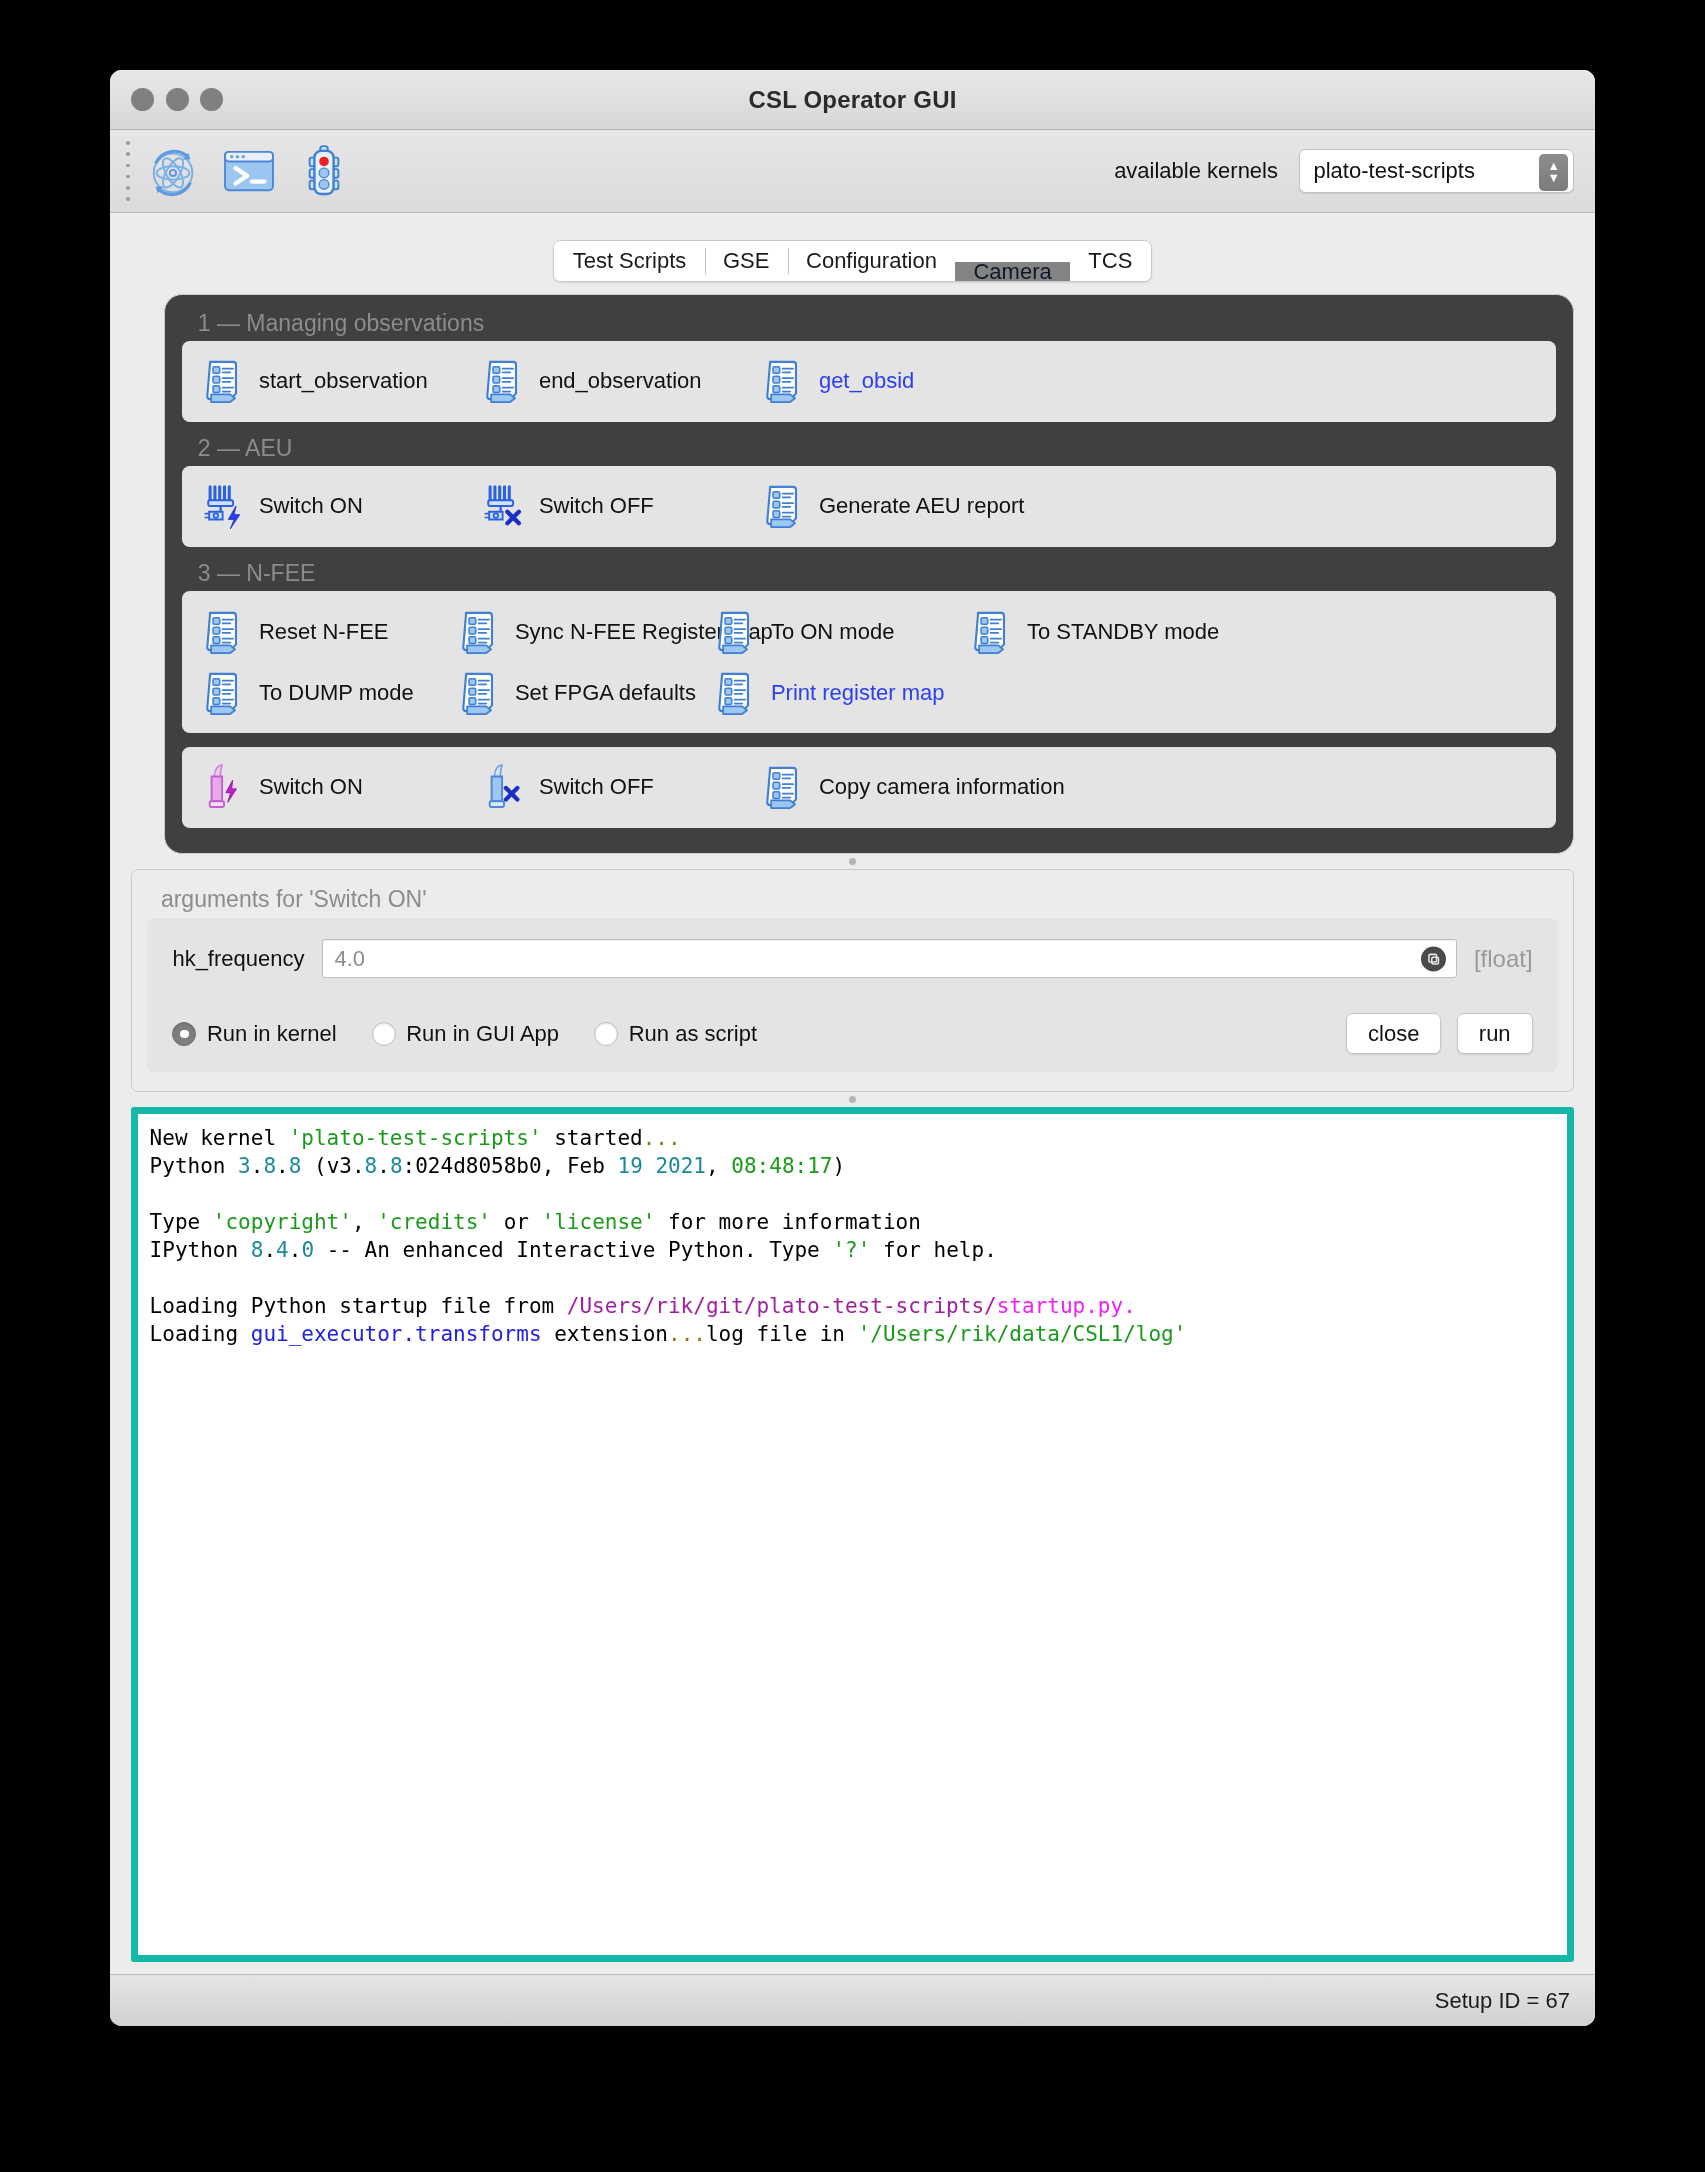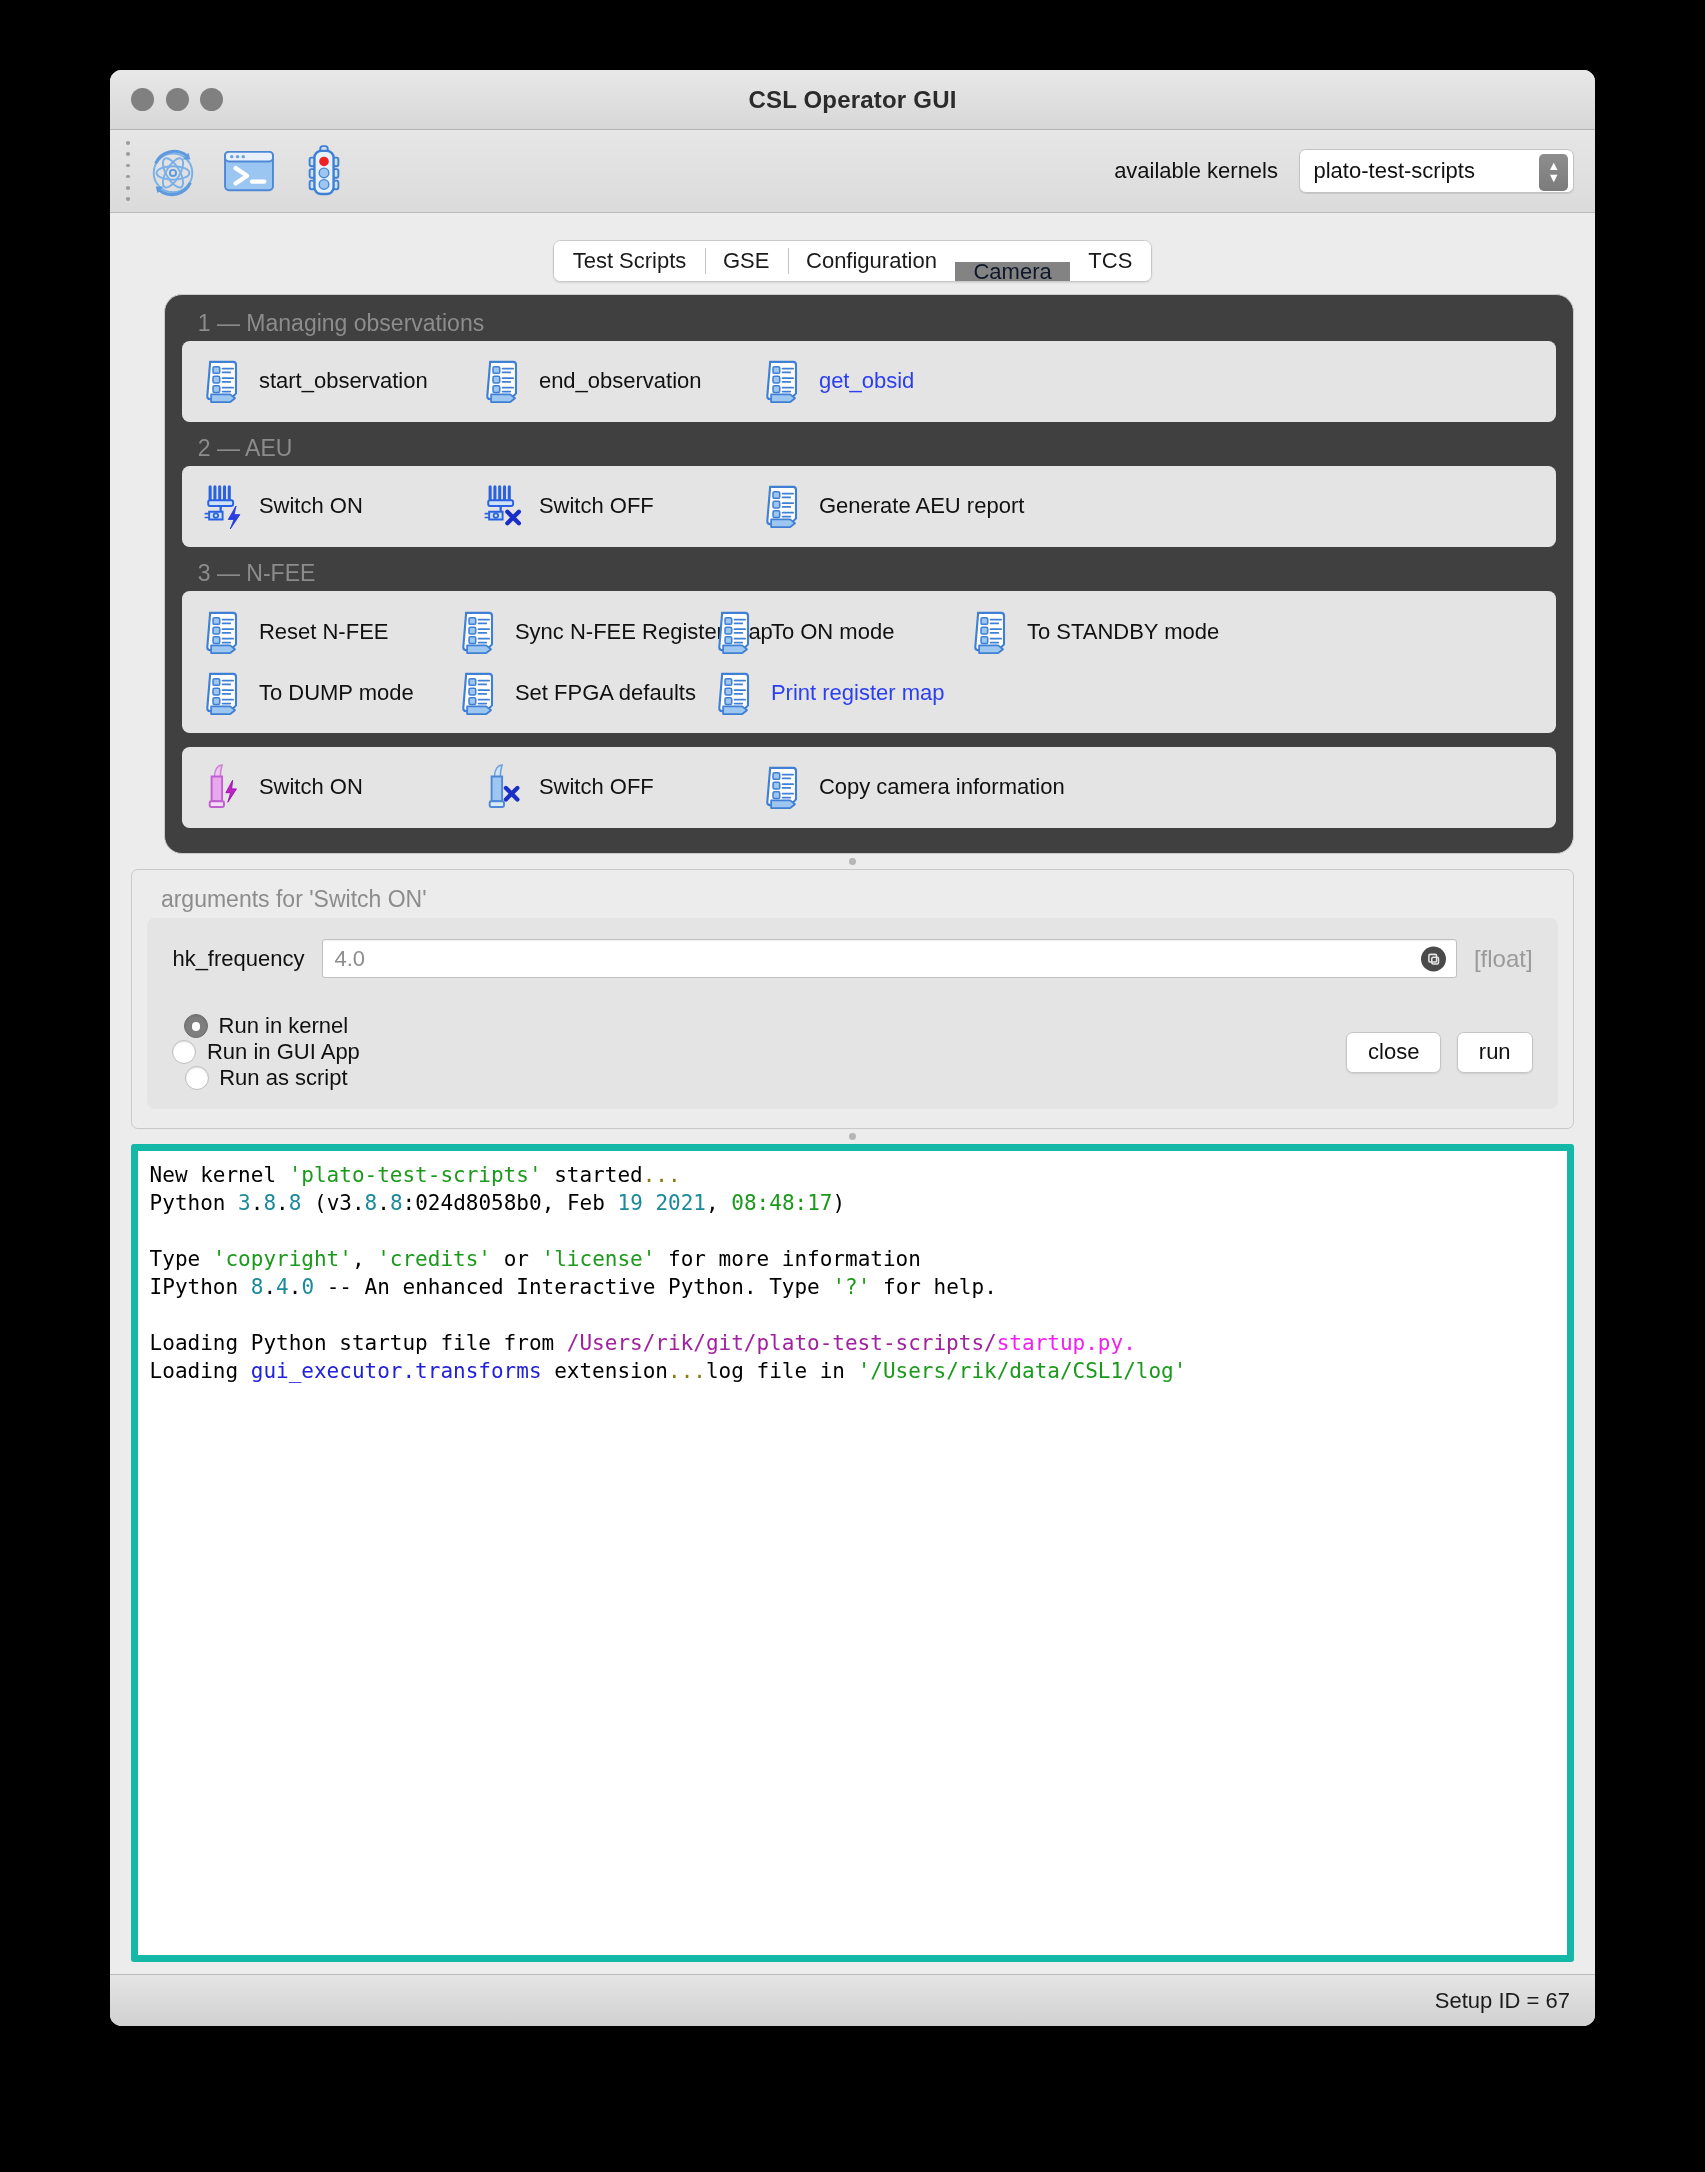--- a/index.html
+++ b/index.html
@@ -664,21 +664,21 @@
                 <rect x="3" y="3" width="8" height="8" rx="1.5" fill="none" stroke="#e6e6e6" stroke-width="1.6"></rect>
                 <rect x="6" y="6" width="7" height="7" rx="1.5" fill="none" stroke="#e6e6e6" stroke-width="1.6"></rect>
               </svg>
             </span>
           </span>
           <span class="arg-type">[float]</span>
         </div>
 
 
         <div class="args-controls">
-          <div id="radios-host" style="display:flex;align-items:center;flex-direction:column;">
+          <div id="radios-host" style="display:flex;align-items:center;">
               <div class="radio-item">
                 <span class="radio checked"></span>
                 <span class="radio-label">Run in kernel</span>
               </div>
               <div class="radio-item">
                 <span class="radio"></span>
                 <span class="radio-label">Run in GUI App</span>
               </div>
               <div class="radio-item">
                 <span class="radio"></span>

